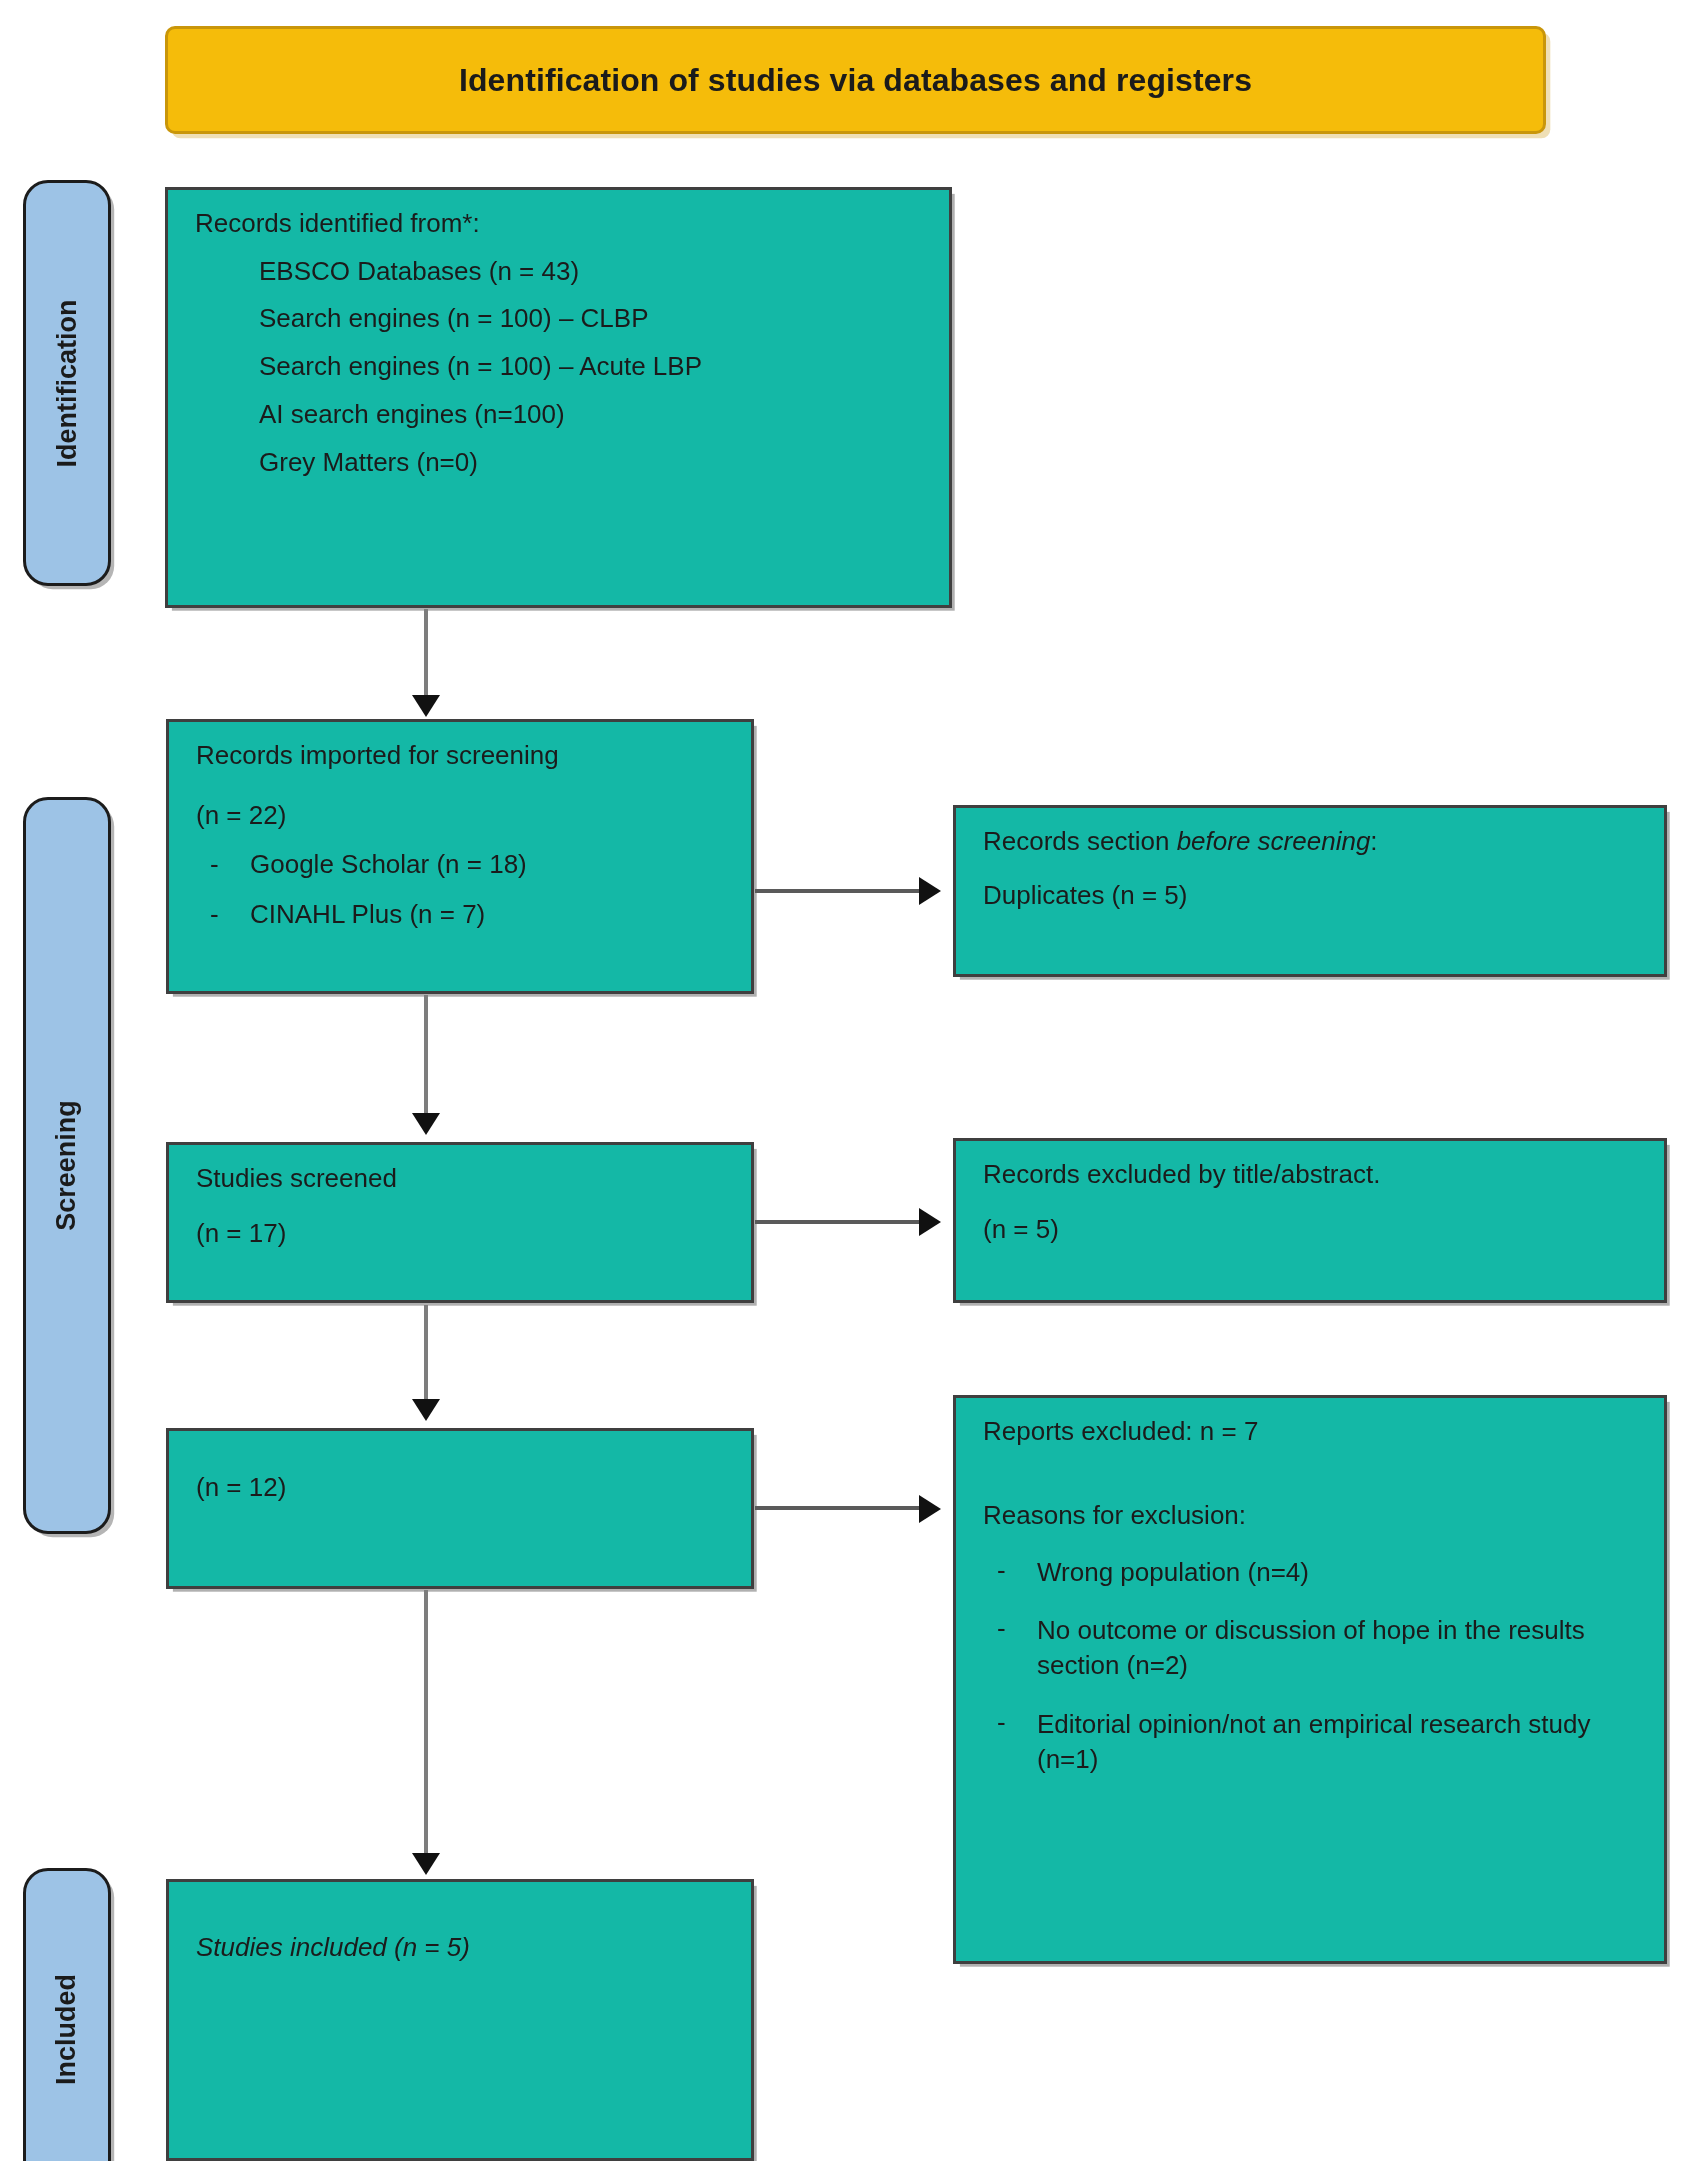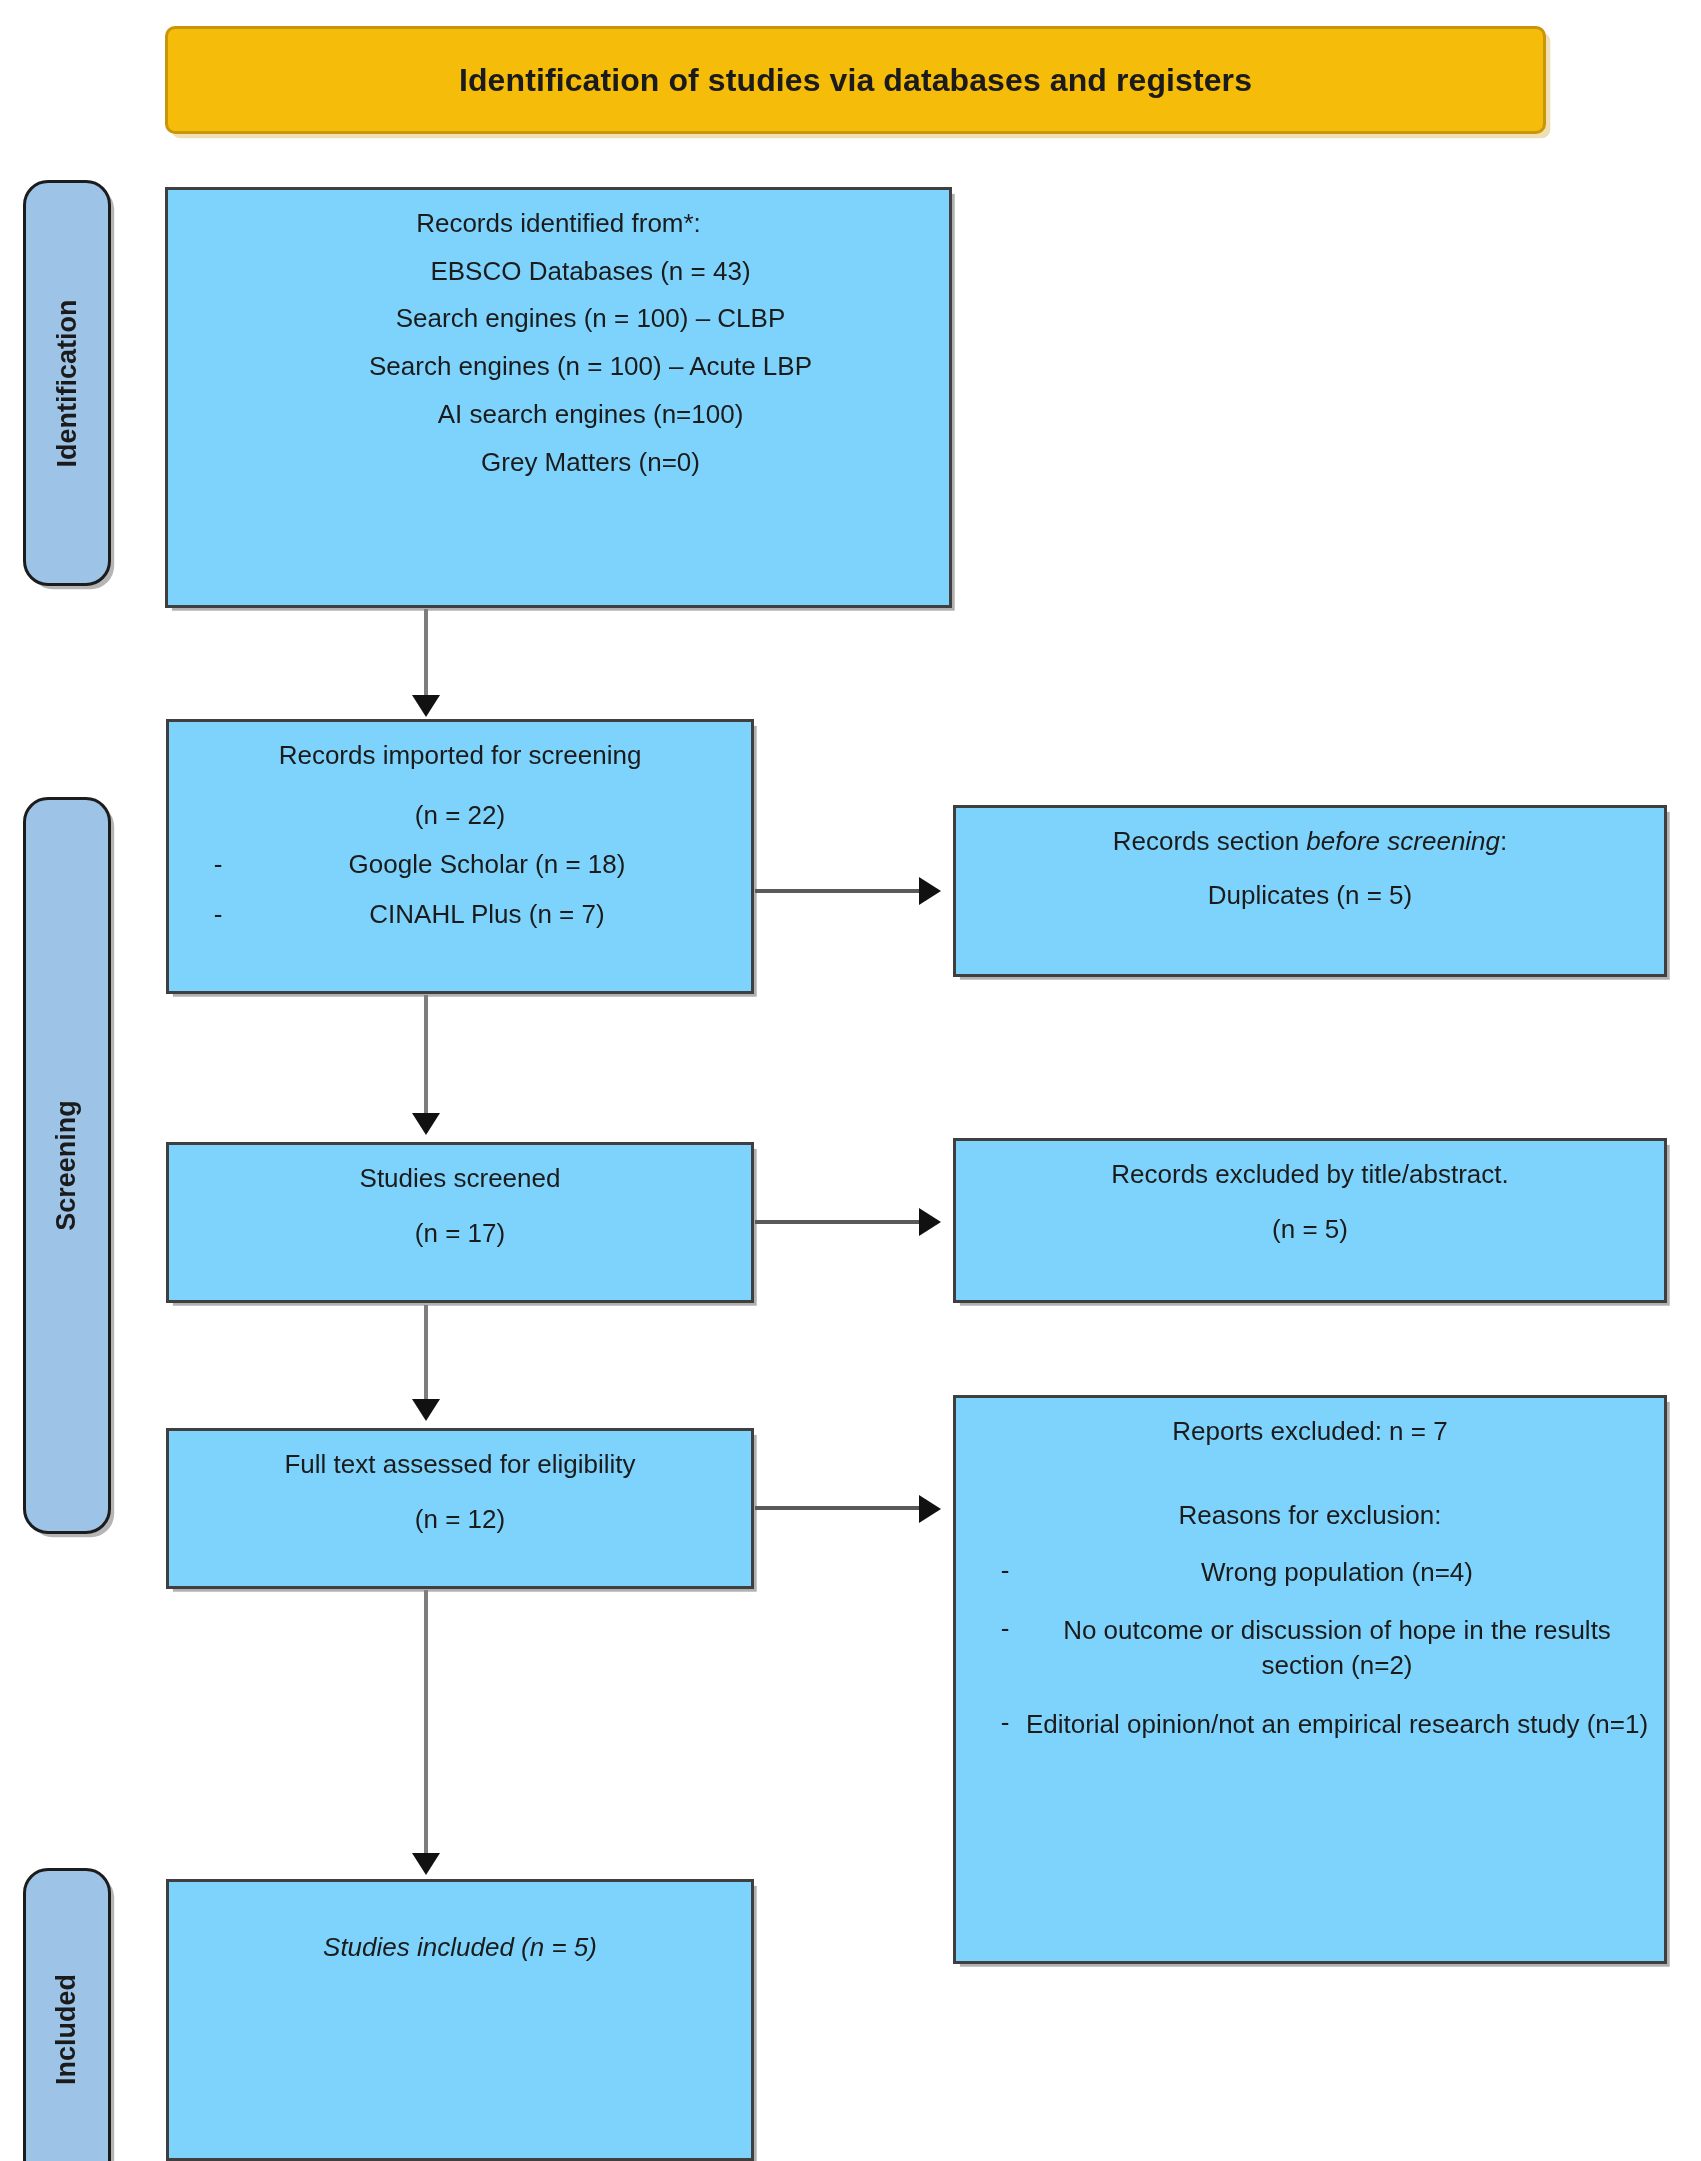--- a/index.html
+++ b/index.html
@@ -67,26 +67,25 @@
     transform: rotate(-90deg);
     transform-origin: center center;
   }
   #stage-identification { top: 180px;  height: 406px; }
   #stage-screening     { top: 797px; height: 737px; }
   #stage-included      { top: 1868px; height: 322px; border-bottom-left-radius: 25px; border-bottom-right-radius: 25px; }
 
   
   .flow-box {
     position: absolute;
-    background: #7dd3fc;
+    background: #14b8a6;
     border: 3.2px solid #3f3f3f;
     box-sizing: border-box;
     box-shadow: 4.8px 4.8px 0 -2.1px rgba(150,150,150,0.75);
-    padding: 18px 15px;
-    text-align: center;
+    padding: 18px 27px;
   }
   .flow-box .line {
     font-size: 26px;
     line-height: 1.22;
     color: #1b1b1b;
     white-space: nowrap;
   }
   .flow-box .line.indent  { padding-left: 64px; }
   .flow-box .line.gap-top { margin-top: 21.5px; }
   .flow-box .line em { font-style: italic; }
@@ -227,21 +226,20 @@
     <div class="line">Studies screened</div>
     <div class="line gap-top">(n = 17)</div>
   </div>
 
   <div class="flow-box" id="box-excluded-ta">
     <div class="line">Records excluded by title/abstract.</div>
     <div class="line gap-top">(n = 5)</div>
   </div>
 
   <div class="flow-box" id="box-fulltext">
-    <div class="line">Full text assessed for eligibility</div>
     <div class="line gap-top">(n = 12)</div>
   </div>
 
   <div class="flow-box" id="box-reports-excl">
     <div class="line">Reports excluded: n = 7</div>
     <div class="line gap-top">Reasons for exclusion:</div>
     <div class="bullet-row">
       <span class="dash">-</span>
       <span class="btext">Wrong population (n=4)</span>
     </div>

